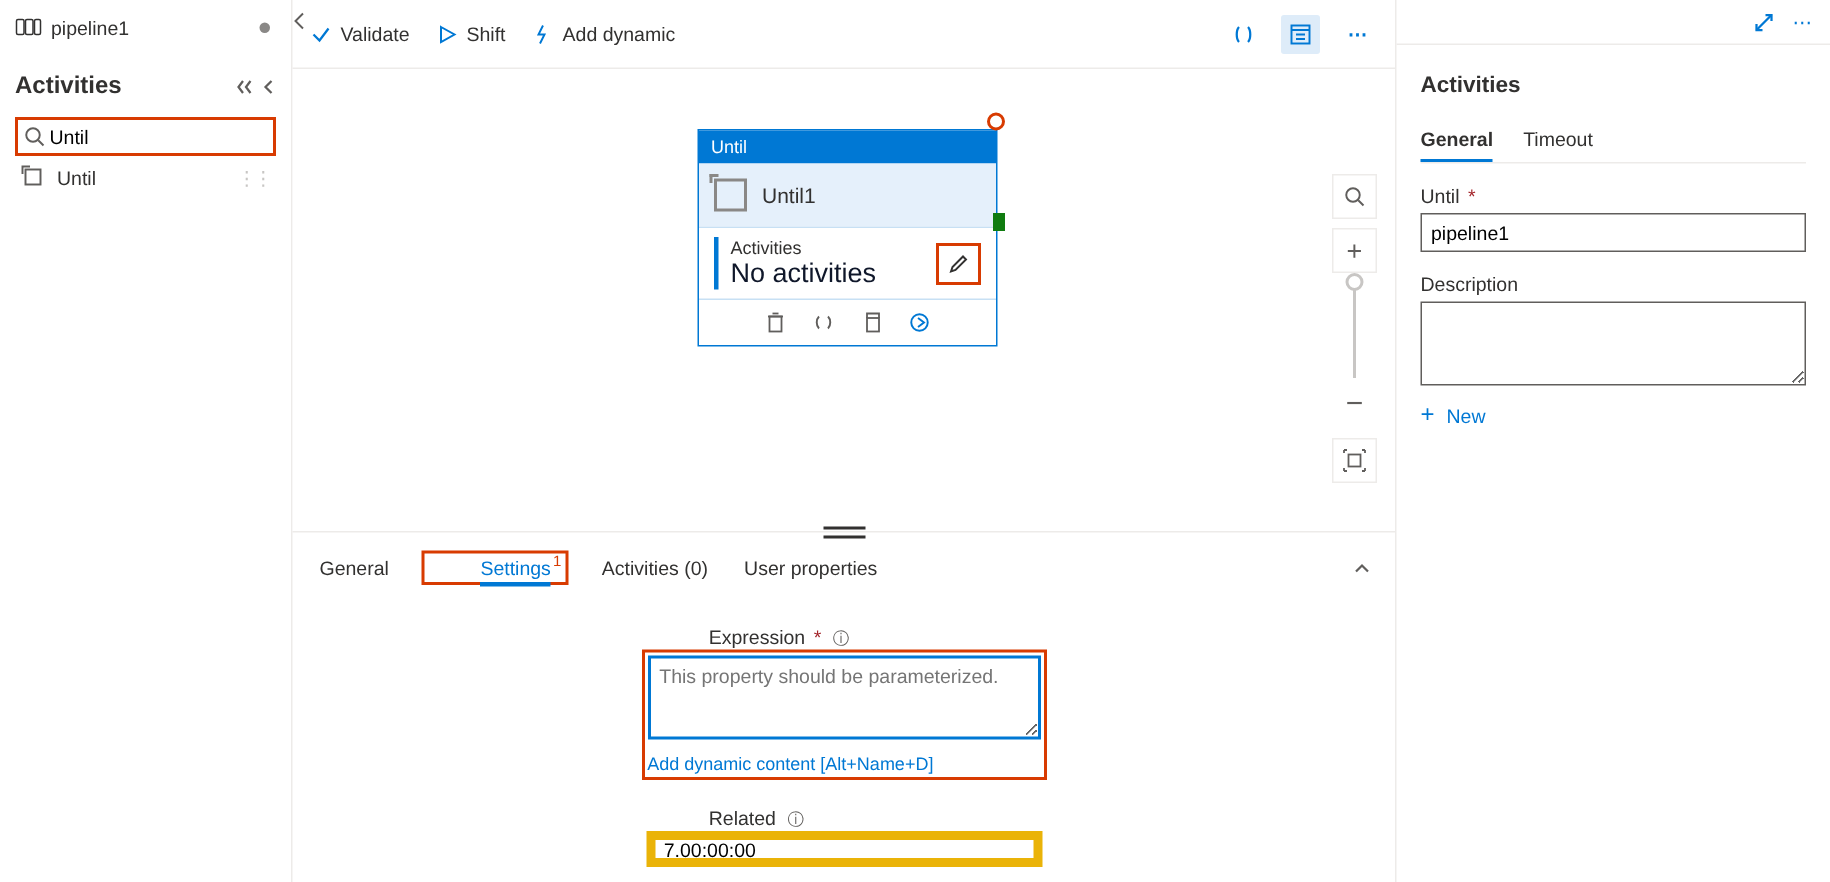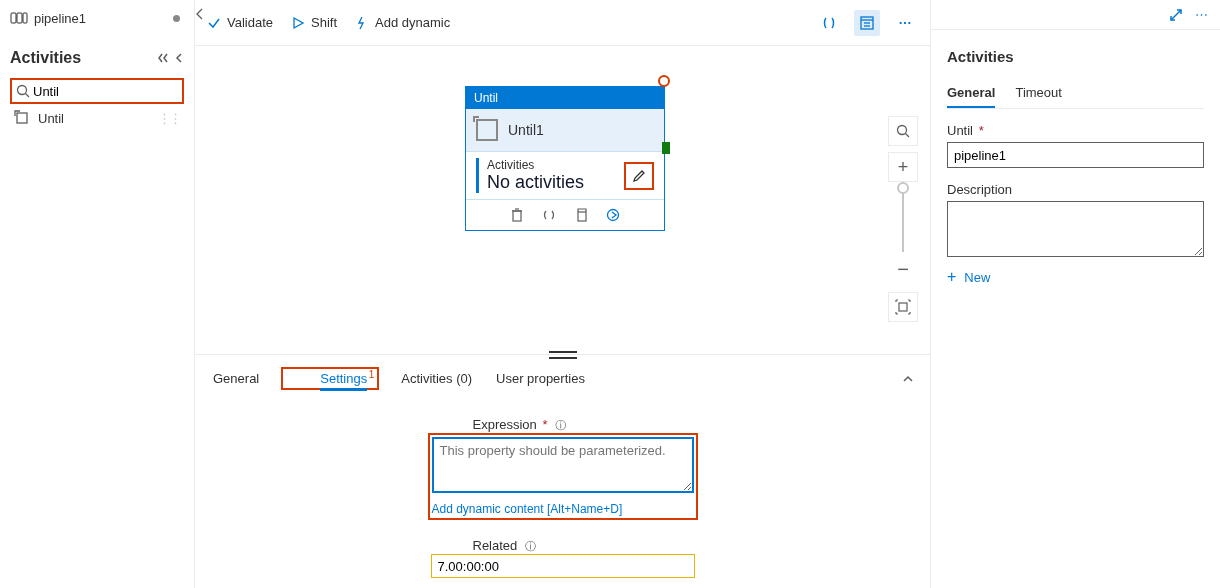--- a/index.html
+++ b/index.html
@@ -185,21 +185,21 @@
     width:100%; height:56px;
     border:2px solid #0078d4;
     resize:vertical;
     padding:4px 6px; font-size:13px; font-family:inherit;
     color:#605e5c;
   }
   .dyn-link {
     color:#0078d4; font-size:12px; margin-top:6px; display:block;
   }
   .timeout-in {
-    width:264px; height:24px; border:1px solid #eab308;
+    width:264px; height:24px; border:6px solid #eab308;
     padding:0 6px; font-size:13px;
   }
   
   .props {
     width:290px; border-left:1px solid #edebe9;
     padding: 0 16px;
     flex-shrink:0;
   }
   .props-top {
     height:30px; display:flex; align-items:center; justify-content:flex-end;

